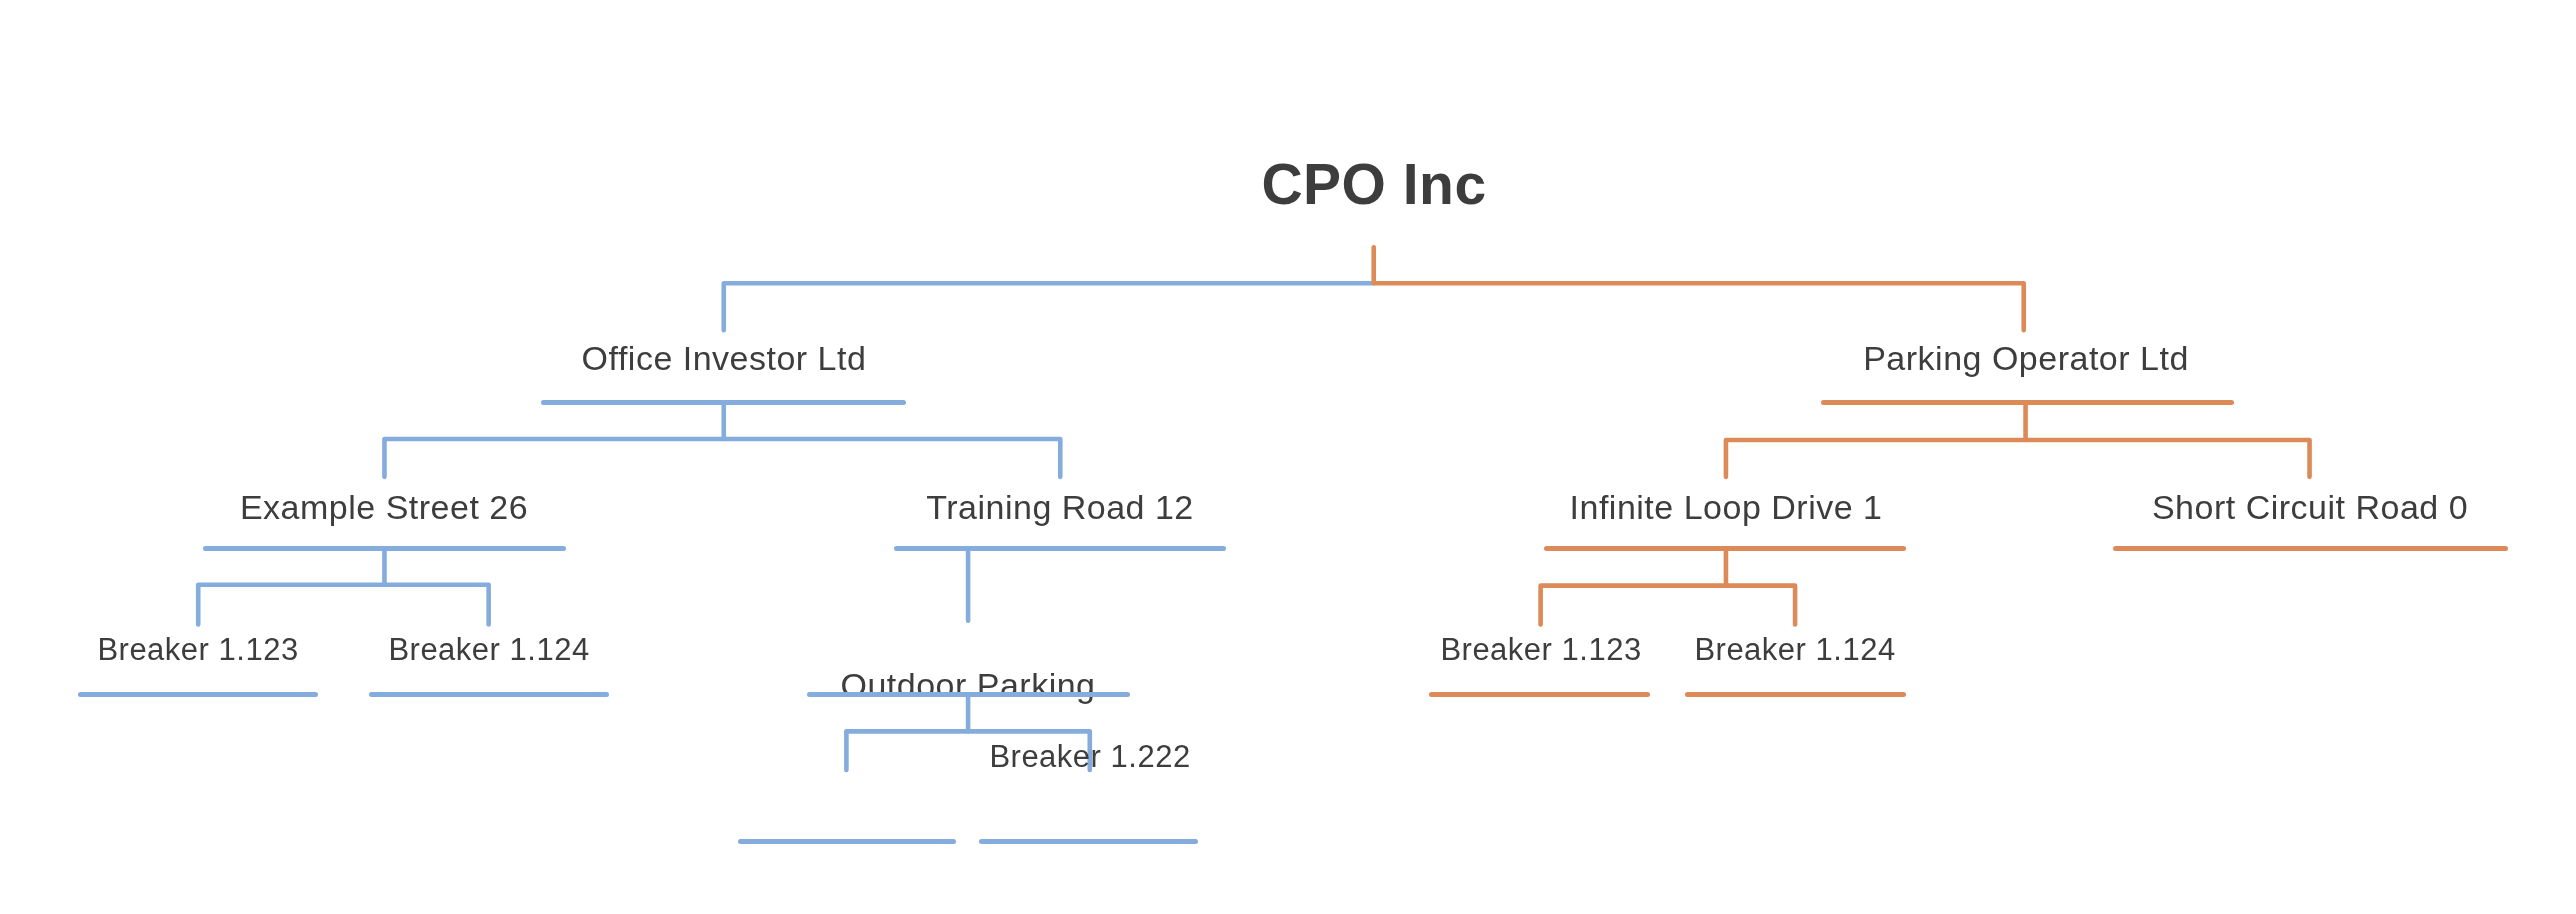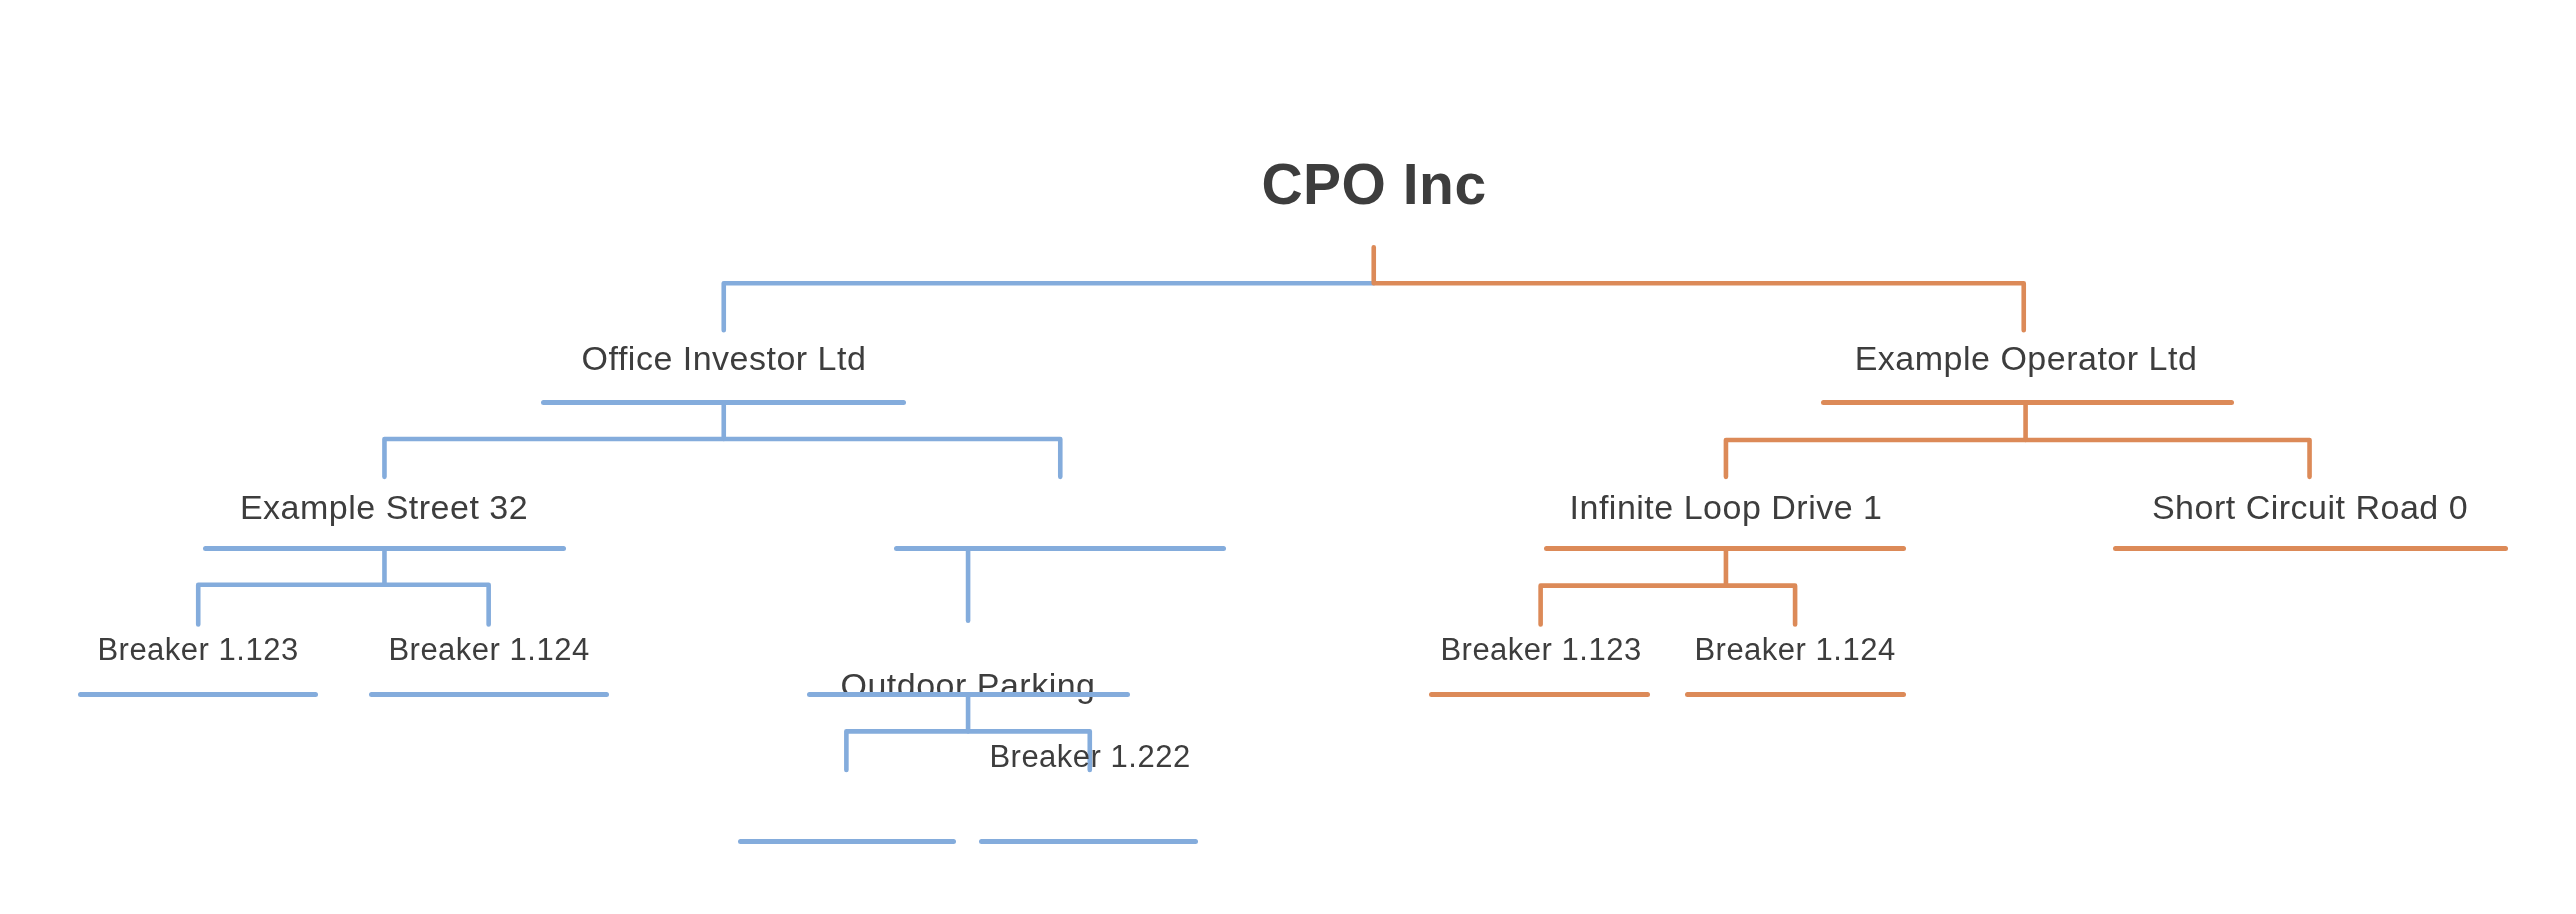--- a/index.html
+++ b/index.html
@@ -63,24 +63,25 @@
     <path d="M2197,437 L2197,477" stroke="#DC8A58"></path>
     <path d="M1872,517 L1872,477 L2505,477 L2505,517" stroke="#DC8A58"></path>
     <path d="M1872,595 L1872,635" stroke="#DC8A58"></path>
     <path d="M1671,677 L1671,635 L1947,635 L1947,677" stroke="#DC8A58"></path>
   </svg>
 
   <div class="label root-label" style="left:1374px; top:153px;">CPO Inc</div>
 
   <div class="label lvl-a" style="left:724px; top:340px;">Office Investor Ltd</div>
 
-  <div class="label lvl-a" style="left:2026px; top:340px;">Example Operator Ltd</div>
+  <div class="label lvl-a" style="left:2026px; top:340px;">Parking Operator Ltd</div>
 
-  <div class="label lvl-a" style="left:384px; top:489px;">Example Street 32</div>
+  <div class="label lvl-a" style="left:384px; top:489px;">Example Street 26</div>
 
+  <div class="label lvl-a" style="left:1060px; top:489px;">Training Road 12</div>
 
   <div class="label lvl-a" style="left:1726px; top:489px;">Infinite Loop Drive 1</div>
 
   <div class="label lvl-a" style="left:2310px; top:489px;">Short Circuit Road 0</div>
 
   <div class="label lvl-b" style="left:198px; top:633px;">Breaker 1.123</div>
 
   <div class="label lvl-b" style="left:489px; top:633px;">Breaker 1.124</div>
 
   <div class="label lvl-a" style="left:968px; top:667px;">Outdoor Parking</div>

